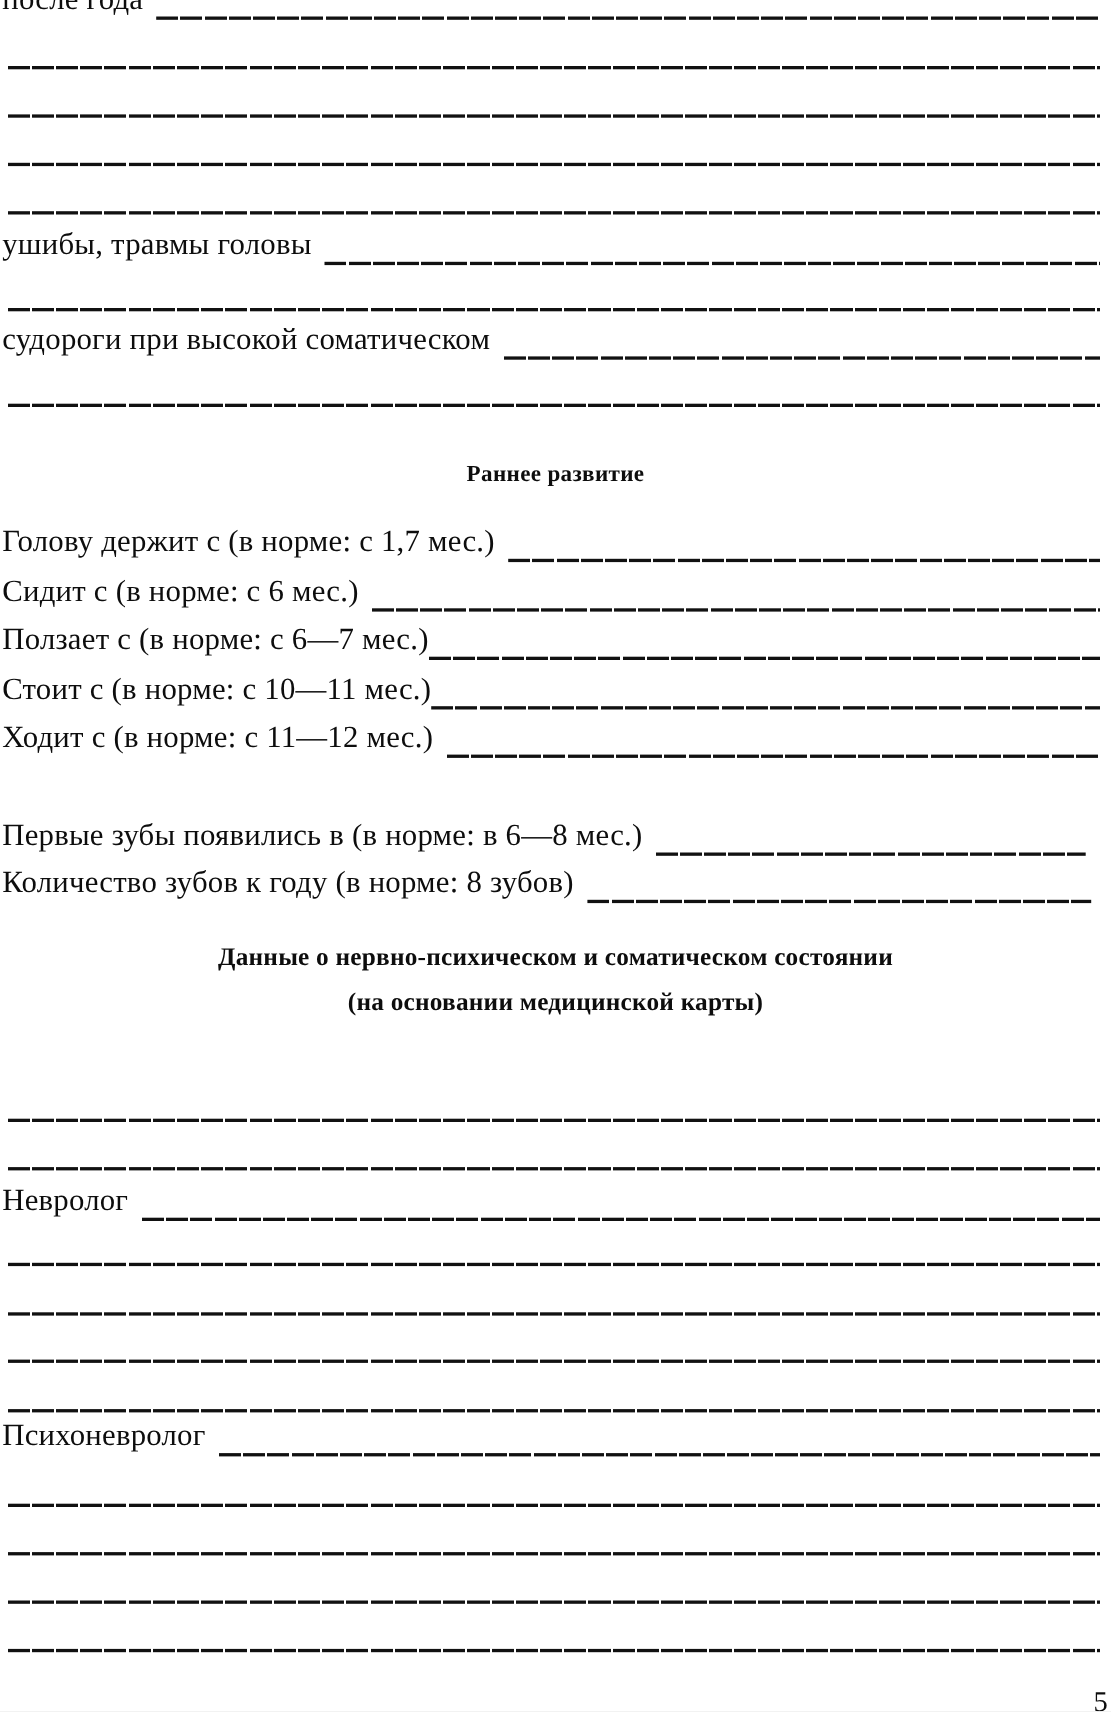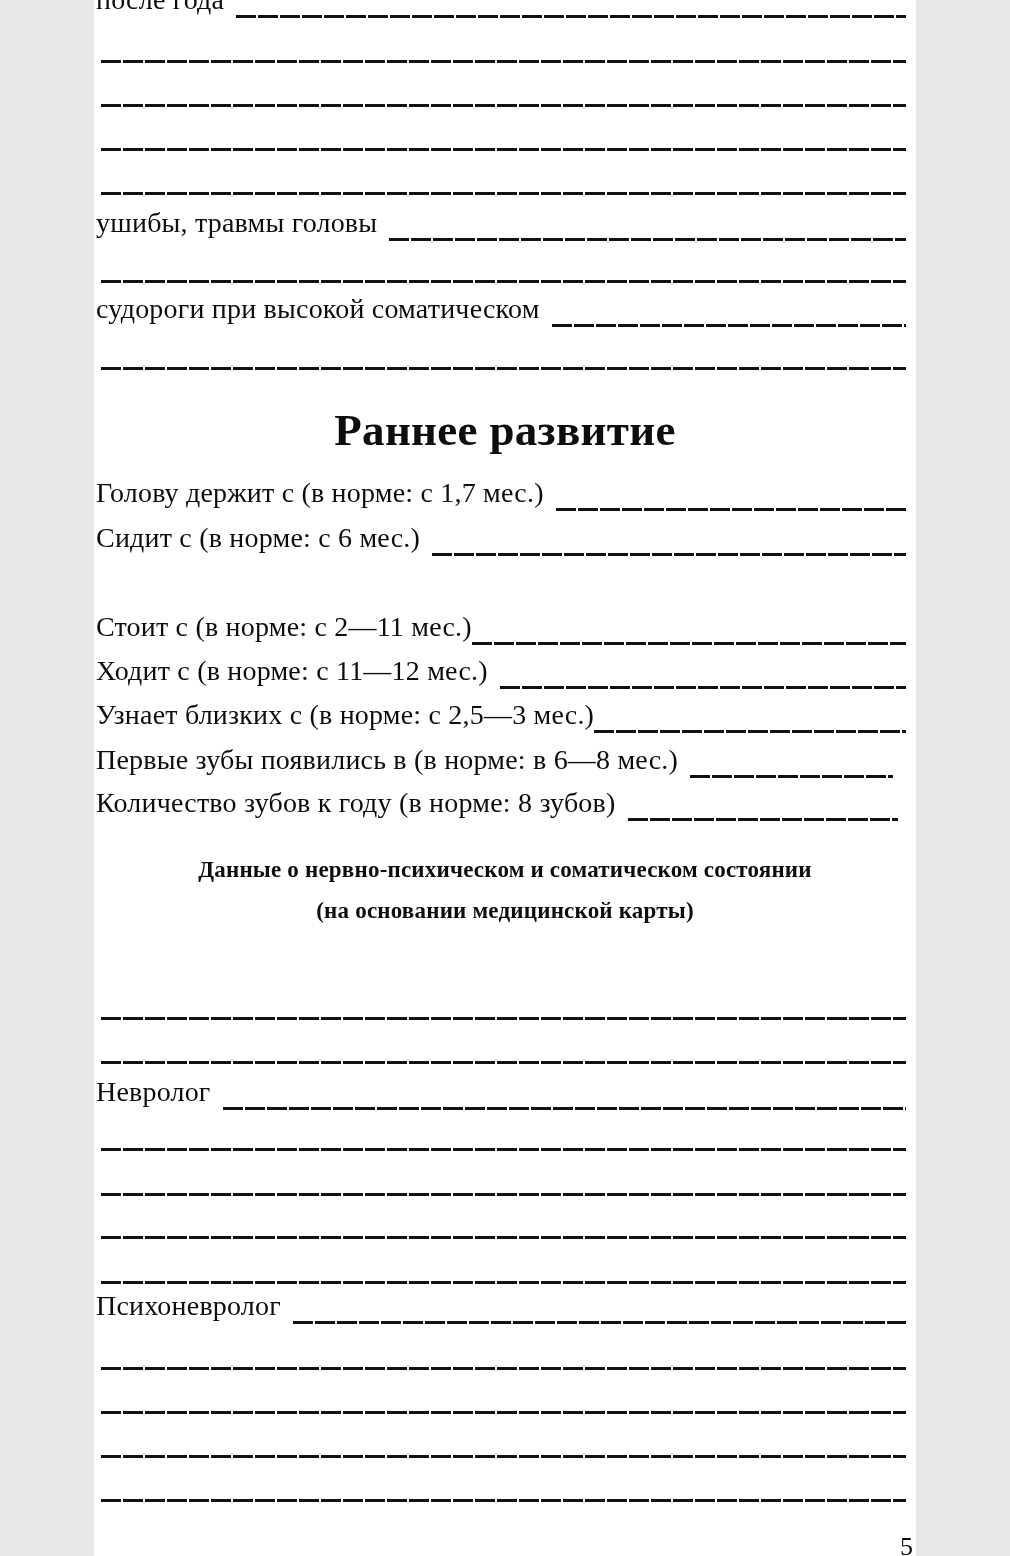--- a/index.html
+++ b/index.html
@@ -1,18 +1,18 @@
 <!DOCTYPE html>
 <html><head>
 <meta charset="utf-8">
 <style>
   html, body { margin: 0; padding: 0; background: #e8e8e8; }
   .page {
     position: relative;
-    width: 822px;
+    width: 1010px;
     height: 1556px;
     margin: 0 auto;
     background: #ffffff;
     color: #0d0d0d;
     font-family: "Liberation Serif", "DejaVu Serif", serif;
     overflow: hidden;
   }
   
   .row {
     position: absolute;
@@ -47,21 +47,21 @@
     height: 3px;
     background: repeating-linear-gradient(to right,
       #111 0px, #111 20px, rgba(0,0,0,0) 20px, rgba(0,0,0,0) 22px);
   }
   .h1 {
     position: absolute;
     left: 0; right: 0;
     top: 412px;
     text-align: center;
     font-weight: bold;
-    font-size: 45px;
+    font-size: 21px;
     line-height: 36px;
     letter-spacing: 0.3px;
   }
   .h2 {
     position: absolute;
     left: 0; right: 0;
     top: 849px;
     text-align: center;
     font-weight: bold;
     font-size: 23px;
@@ -108,30 +108,30 @@
   <div class="h1">Раннее развитие</div>
 
   <div class="row sp" style="top:477px">
     <span class="label">Голову держит с (в норме: с 1,7 мес.)</span>
     <span class="fill"></span>
   </div>
   <div class="row sp" style="top:522px">
     <span class="label">Сидит с (в норме: с 6 мес.)</span>
     <span class="fill"></span>
   </div>
+  <div class="row" style="top:566px">
+    <span class="label">Ползает с (в норме: с 6—7 мес.)</span>
+    <span class="fill"></span>
+  </div>
   <div class="row" style="top:611px">
-    <span class="label">Стоит с (в норме: с 2—11 мес.)</span>
+    <span class="label">Стоит с (в норме: с 10—11 мес.)</span>
     <span class="fill"></span>
   </div>
   <div class="row sp" style="top:655px">
     <span class="label">Ходит с (в норме: с 11—12 мес.)</span>
-    <span class="fill"></span>
-  </div>
-  <div class="row" style="top:699px">
-    <span class="label">Узнает близких с (в норме: с 2,5—3 мес.)</span>
     <span class="fill"></span>
   </div>
   <div class="row sp inset1" style="top:744px">
     <span class="label">Первые зубы появились в (в норме: в 6—8 мес.)</span>
     <span class="fill"></span>
   </div>
   <div class="row sp inset2" style="top:787px">
     <span class="label">Количество зубов к году (в норме: 8 зубов)</span>
     <span class="fill"></span>
   </div>

